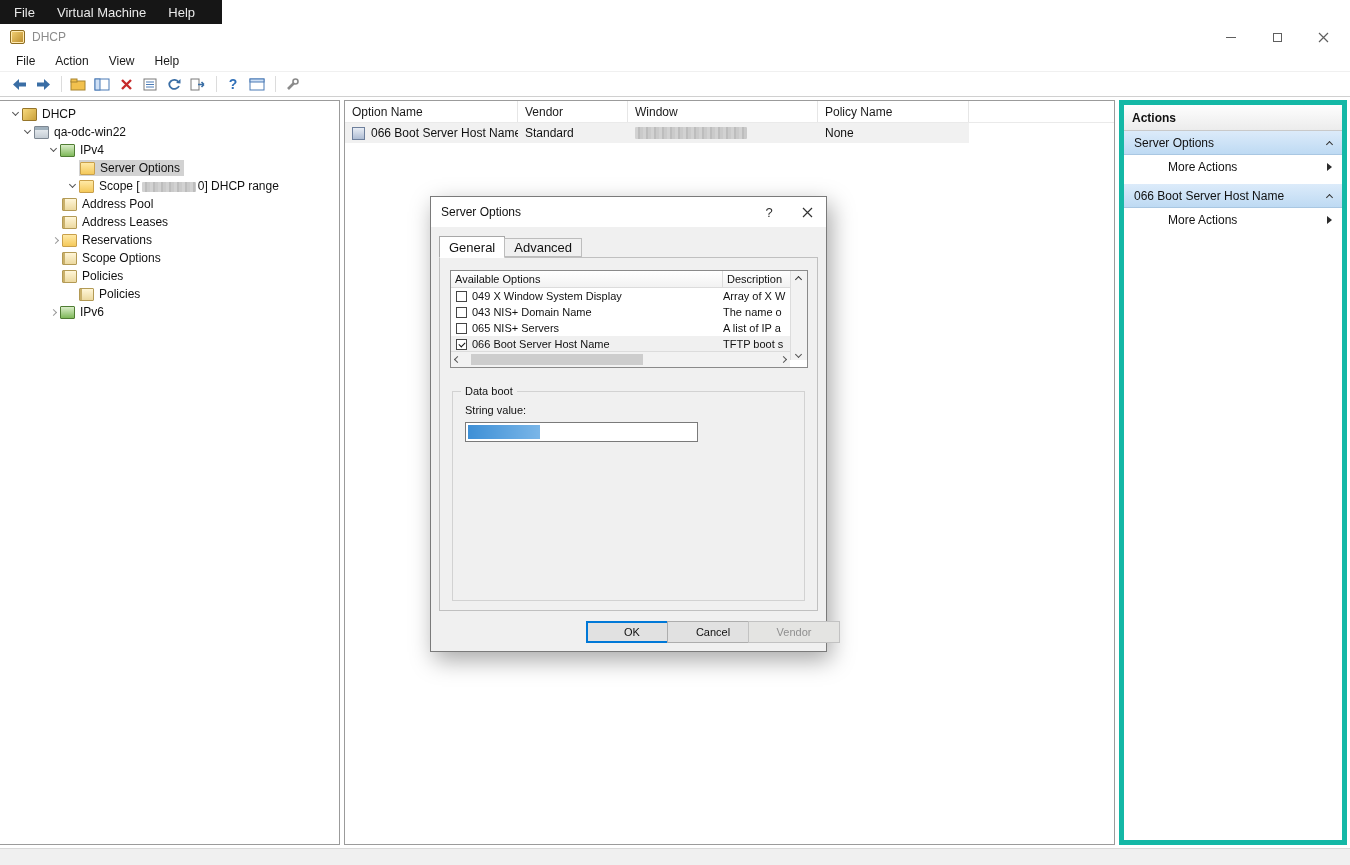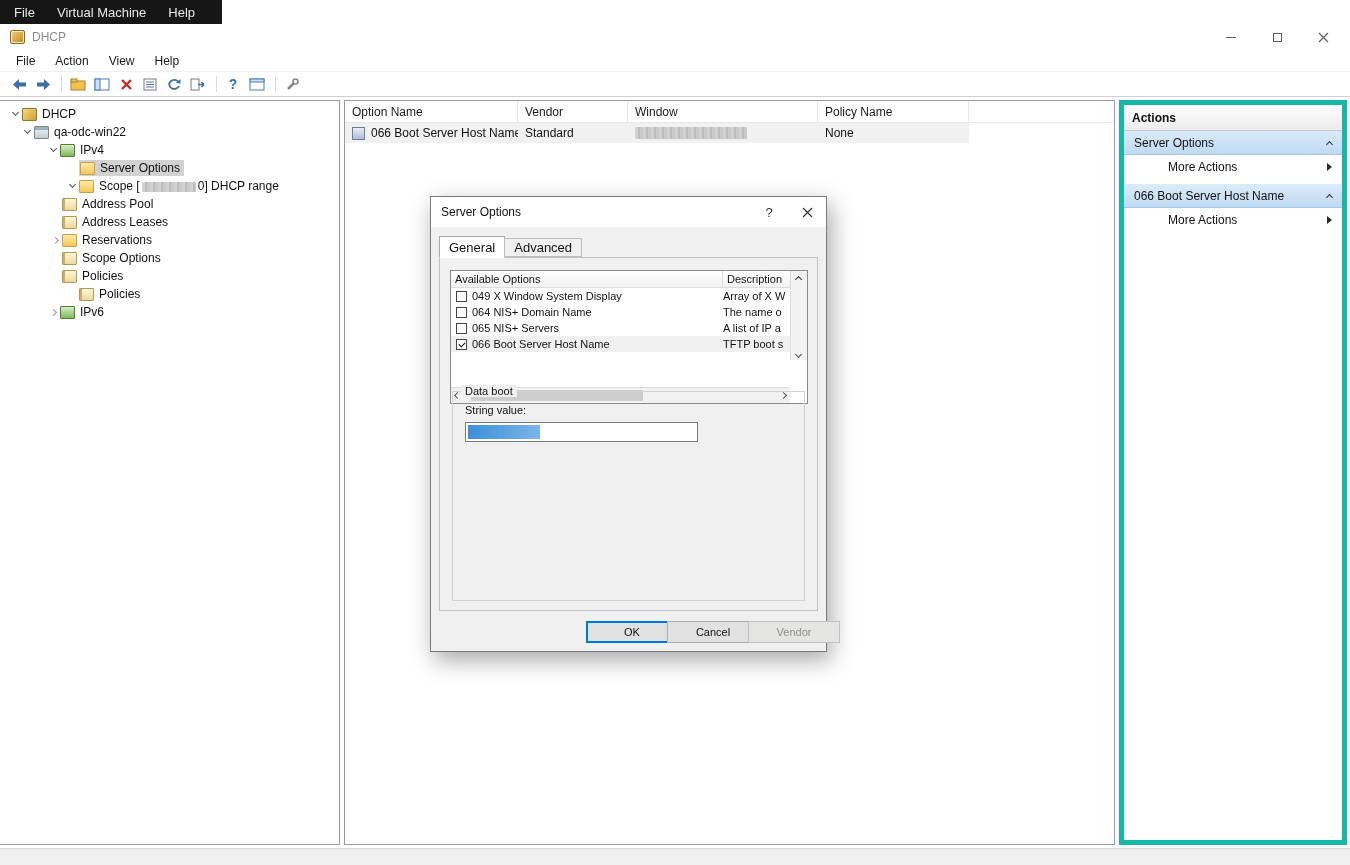--- a/index.html
+++ b/index.html
@@ -104,21 +104,21 @@
   .dlg-btns { position:absolute; right:0; top:0; height:30px; display:flex; }
   .dlg-btn { width:38px; height:30px; display:flex; align-items:center; justify-content:center;
              color:#333; font-size:13px; }
   .tabs { position:absolute; left:8px; top:41px; display:flex; z-index:3; }
   .tab { height:19px; padding:0 9px; font-size:13px; display:flex; align-items:center;
          background:#f0f0f0; border:1px solid #bdbdbd; margin-right:-1px; }
   .tab.active { background:#fff; height:22px; margin-top:-2px; border-color:#a8a8a8; border-bottom:1px solid #fff; }
   .tab-page { position:absolute; left:8px; top:60px; width:379px; height:354px; background:#f0f0f0;
               border:1px solid #c0c0c0; z-index:1; }
 
-  .listbox { position:absolute; left:10px; top:12px; width:358px; height:134px; background:#fff;
+  .listbox { position:absolute; left:10px; top:12px; width:358px; height:98px; background:#fff;
              border:1px solid #8a8a8a; }
   .lb-header { position:absolute; left:0; top:0; width:339px; height:17px; display:flex;
                background:linear-gradient(#ffffff,#f2f2f2); border-bottom:1px solid #dcdcdc; }
   .lb-hcol { font-size:11px; display:flex; align-items:center; padding-left:4px;
              border-right:1px solid #dcdcdc; overflow:hidden; white-space:nowrap; }
   .lb-hcol.c1{width:272px} .lb-hcol.c2{width:67px; border-right:none;}
   .lb-items { position:absolute; left:0; top:17px; width:339px; height:72px; overflow:hidden; }
   .lb-item { height:16px; display:flex; align-items:center; padding-left:3px; font-size:11px; }
   .lb-item.hl-row { background:#f0f0f0; }
   .cb { width:11px; height:11px; border:1px solid #454545; background:#fff; margin:0 5px 0 2px;
@@ -401,21 +401,21 @@
         <span class="lb-hcol c2">Description</span>
       </div>
       <div class="lb-items">
         <div class="lb-item">
           <span class="cb"></span>
           <span class="lb-label">049 X Window System Display</span>
           <span class="lb-desc">Array of X W</span>
         </div>
         <div class="lb-item">
           <span class="cb"></span>
-          <span class="lb-label">064 NIS+ Domain Name</span>
+          <span class="lb-label">043 NIS+ Domain Name</span>
           <span class="lb-desc">The name o</span>
         </div>
         <div class="lb-item">
           <span class="cb"></span>
           <span class="lb-label">065 NIS+ Servers</span>
           <span class="lb-desc">A list of IP a</span>
         </div>
         <div class="lb-item hl-row">
           <span class="cb checked"></span>
           <span class="lb-label">066 Boot Server Host Name</span>

